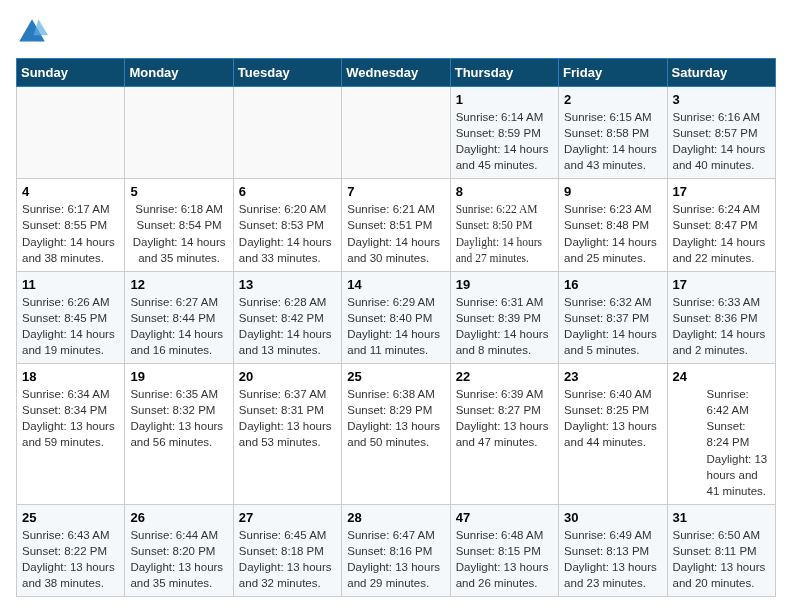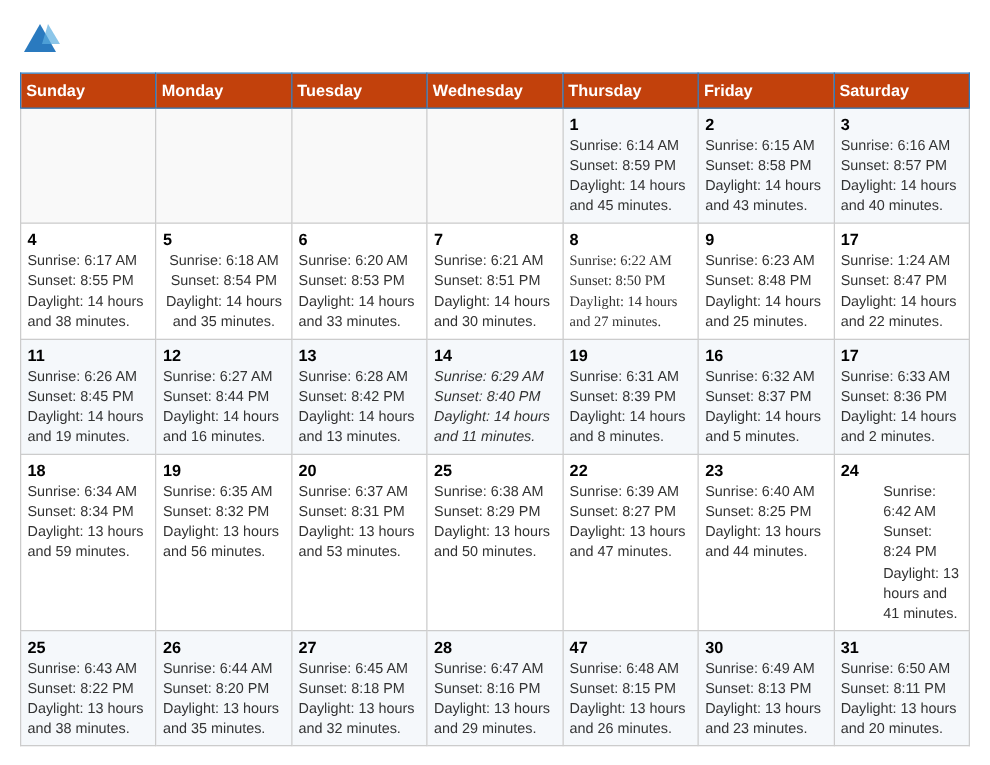--- a/index.html
+++ b/index.html
@@ -46,21 +46,21 @@
       font-size: 15px;
       font-weight: normal;
       color: #555;
     }
     table {
       width: 100%;
       border-collapse: collapse;
       font-size: 11.5px;
     }
     thead tr {
-      background: #c2410c;
+      background: #0c4a6e;
       color: #fff;
     }
     thead th {
       padding: 6px 4px;
       text-align: left;
       font-weight: bold;
       font-size: 13px;
       border: 1px solid #2a7abf;
     }
     tbody tr {
@@ -180,21 +180,21 @@
 Daylight: 14 hours and 27 minutes.</div>
         </td>
         <td>
           <div class="day-number">9</div>
           <div class="day-info" style="white-space: pre-line;">Sunrise: 6:23 AM
 Sunset: 8:48 PM
 Daylight: 14 hours and 25 minutes.</div>
         </td>
         <td>
           <div class="day-number">17</div>
-          <div class="day-info" style="white-space: pre-line;">Sunrise: 1:24 AM
+          <div class="day-info" style="white-space: pre-line;">Sunrise: 6:24 AM
 Sunset: 8:47 PM
 Daylight: 14 hours and 22 minutes.</div>
         </td>
       </tr>
       <tr>
         <td>
           <div class="day-number">11</div>
           <div class="day-info" style="white-space: pre-line;">Sunrise: 6:26 AM
 Sunset: 8:45 PM
 Daylight: 14 hours and 19 minutes.</div>
@@ -206,21 +206,21 @@
 Daylight: 14 hours and 16 minutes.</div>
         </td>
         <td>
           <div class="day-number">13</div>
           <div class="day-info" style="white-space: pre-line;">Sunrise: 6:28 AM
 Sunset: 8:42 PM
 Daylight: 14 hours and 13 minutes.</div>
         </td>
         <td>
           <div class="day-number">14</div>
-          <div class="day-info" style="white-space: pre-line; font-style: italic;">Sunrise: 6:29 AM
+          <div class="day-info" style="white-space: pre-line;">Sunrise: 6:29 AM
 Sunset: 8:40 PM
 Daylight: 14 hours and 11 minutes.</div>
         </td>
         <td>
           <div class="day-number">19</div>
           <div class="day-info" style="white-space: pre-line;">Sunrise: 6:31 AM
 Sunset: 8:39 PM
 Daylight: 14 hours and 8 minutes.</div>
         </td>
         <td>

